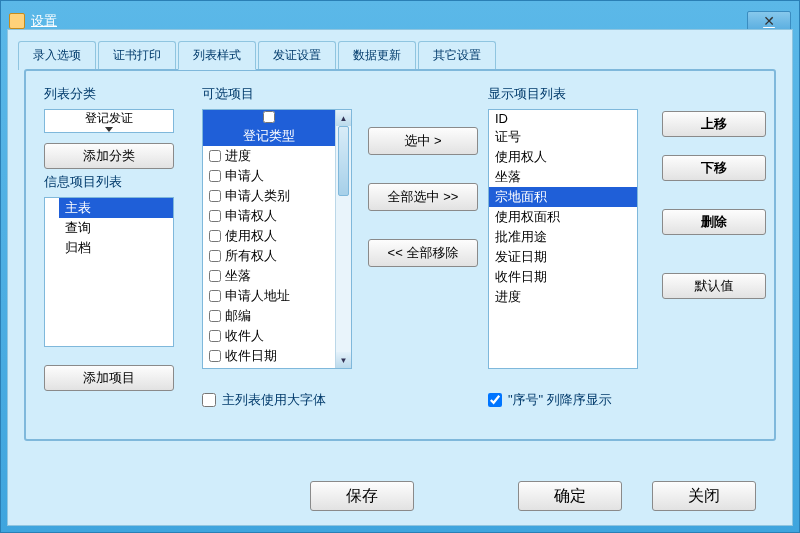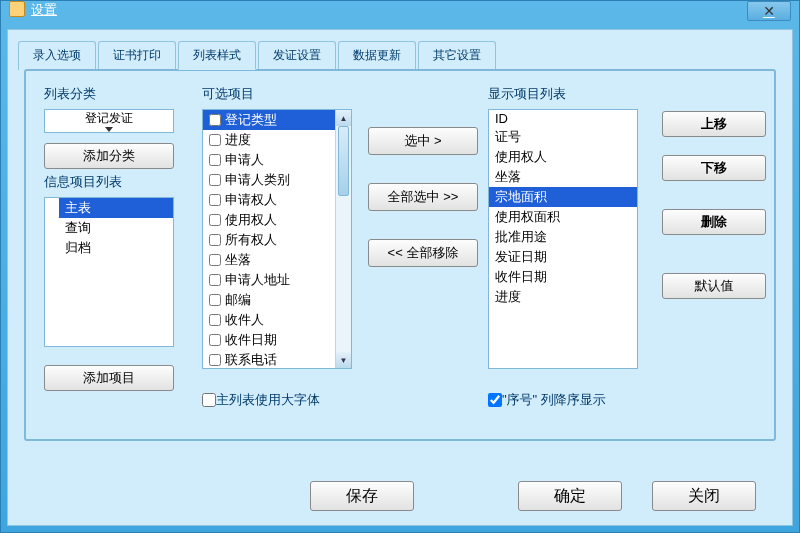--- a/index.html
+++ b/index.html
@@ -1,43 +1,43 @@
 <!DOCTYPE html>
 <html><head>
 <meta charset="utf-8">
 <style>
 * { box-sizing: border-box; margin: 0; padding: 0; }
 body { font-family: "Microsoft YaHei", SimSun, Arial, sans-serif; font-size: 12px; background: #fff; }
 .window { width: 800px; height: 533px; background: linear-gradient(#5BB8E8, #3FA5DE); border: 1px solid #2A7FB5; position: relative; }
-.titlebar { height: 40px; display: flex; padding: 0 8px; color: #fff; font-size: 13px; text-decoration: underline; }
+.titlebar { height: 40px; display: flex; align-items: center; padding: 0 8px; color: #fff; font-size: 13px; text-decoration: underline; }
 .titlebar .icon { width: 16px; height: 16px; background: #FFD27A; border: 1px solid #C68B1A; margin-right: 6px; border-radius: 2px; }
 .titlebar .spacer { flex: 1; }
 .close-btn { width: 44px; height: 20px; background: linear-gradient(#87C8EC, #5AAEE0); border: 1px solid #3A8CC0; color: #333; display: flex; align-items: center; justify-content: center; font-size: 14px; cursor: pointer; border-radius: 2px; }
 .client { position: absolute; top: 28px; left: 6px; right: 6px; bottom: 6px; background: #D1EDFB; border: 1px solid #8FC5E0; }
 .tabs { display: flex; padding: 10px 10px 0 10px; }
 .tab { padding: 5px 14px; border: 1px solid #8FC5E0; border-bottom: none; background: #D1EDFB; margin-right: 2px; cursor: pointer; color: #003A6B; border-radius: 3px 3px 0 0; position: relative; top: 1px; }
 .tab.active { background: #D1EDFB; border-bottom: 1px solid #D1EDFB; z-index: 2; }
 .panel { margin: 0 16px 12px 16px; height: 372px; border: 2px solid #7FB8DB; background: #D1EDFB; position: relative; border-radius: 3px; }
 .col { position: absolute; }
 .section-label { color: #003A6B; font-size: 13px; margin-bottom: 6px; display: block; }
 .dropdown { width: 130px; height: 24px; border: 1px solid #7FB8DB; background: #fff; display: flex; align-items: center; padding: 0 6px; justify-content: space-between; cursor: pointer; }
 .dropdown .arrow { width: 0; height: 0; border-left: 4px solid transparent; border-right: 4px solid transparent; border-top: 5px solid #333; }
 .btn { display: inline-flex; align-items: center; justify-content: center; background: linear-gradient(#FDFDFD, #E2E2E2); border: 1px solid #8A8A8A; border-radius: 3px; cursor: pointer; color: #000; font-size: 13px; padding: 0; }
 .btn-med { width: 104px; height: 26px; }
 .btn-wide { width: 110px; height: 28px; }
 .btn-bottom { width: 104px; height: 30px; font-size: 16px; }
 .listbox { background: #fff; border: 1px solid #7FB8DB; overflow: auto; }
 .listbox .item { padding: 1px 6px; font-size: 13px; color: #000; cursor: pointer; white-space: nowrap; }
-.listbox .item.selected { background: #1F5FD8; color: #fff; }
+.listbox .item.selected { background: #1F5FD8; color: #fff; flex-direction: column; }
 .checklist .item { display: flex; align-items: center; gap: 4px; }
 .checklist .item input[type=checkbox] { width: 12px; height: 12px; border: 1px solid #7FB8DB; }
 .scroll-track { position: absolute; right: 0; top: 0; bottom: 0; width: 16px; background: #E9F4FB; border-left: 1px solid #BBD7E8; }
 .scroll-thumb { position: absolute; left: 2px; right: 2px; background: linear-gradient(#D8ECF8, #A7D0E9); border: 1px solid #7FB8DB; border-radius: 2px; }
 .scroll-arrow { position: absolute; left: 0; right: 0; height: 16px; background: linear-gradient(#E4F1FA, #BBDAEC); display: flex; align-items: center; justify-content: center; font-size: 8px; color: #335; }
-.chk-row { display: flex; align-items: center; color: #003A6B; font-size: 13px; }
+.chk-row { display: flex; align-items: center; gap: 6px; color: #003A6B; font-size: 13px; }
 .chk-row input { width: 14px; height: 14px; }
 .bottom-bar { position: absolute; left: 0; right: 0; bottom: 14px; display: flex; justify-content: flex-end; gap: 30px; padding-right: 36px; }
 .bottom-bar .save-group { position: absolute; left: 50%; transform: translateX(-90px); }
 </style>
 </head>
 <body>
 
 <div class="window">
   <div class="titlebar">
     <span class="icon"></span>

